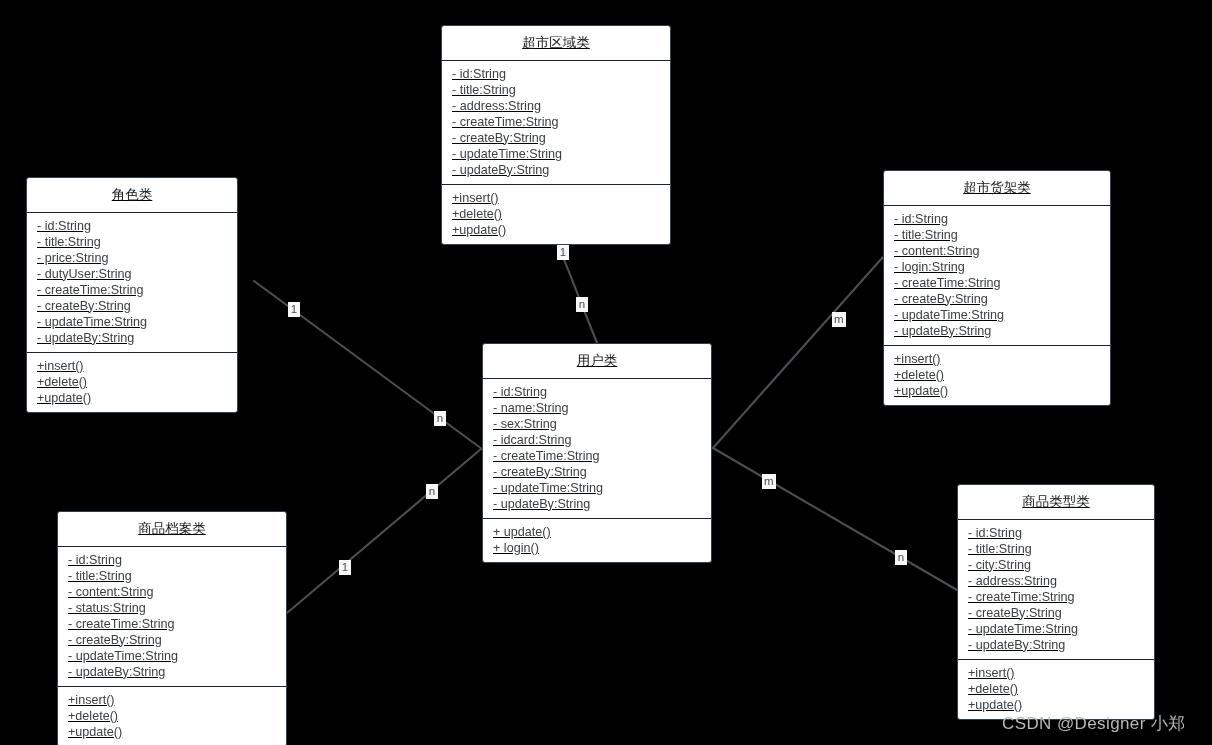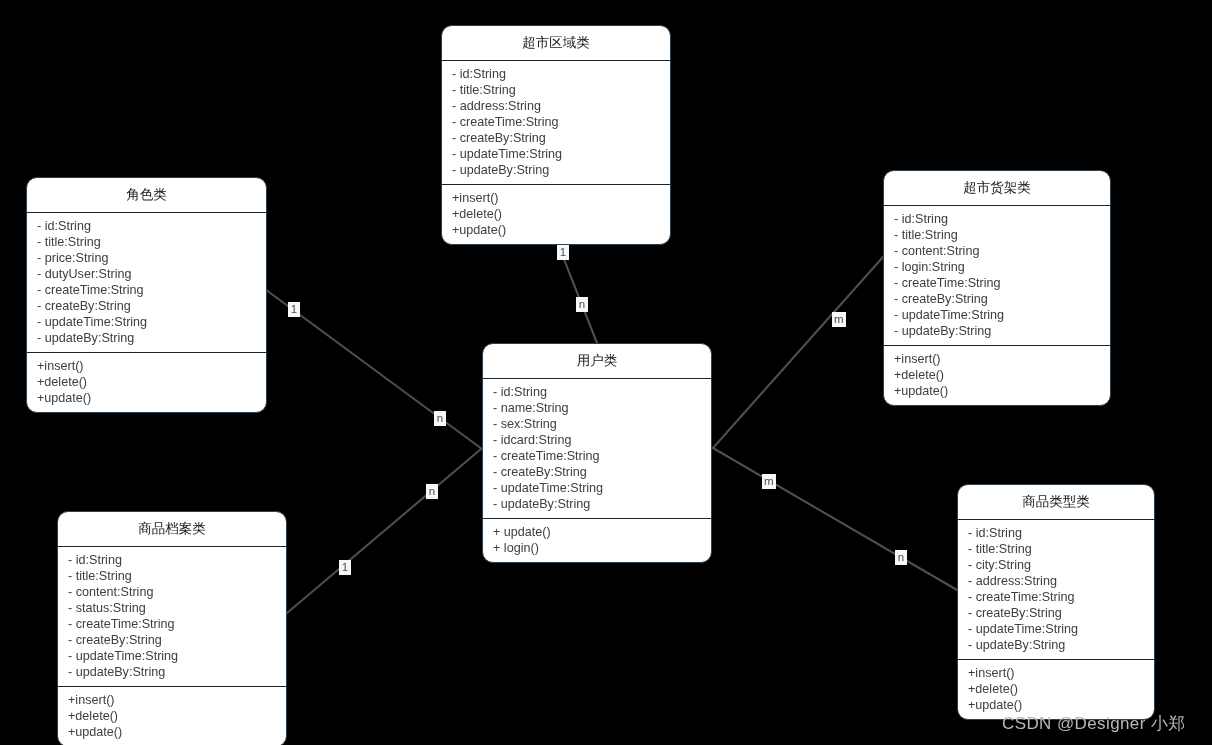--- a/index.html
+++ b/index.html
@@ -20,23 +20,24 @@
     left: 0;
     top: 0;
     width: 1212px;
     height: 745px;
     pointer-events: none;
   }
   .uml-class {
     position: absolute;
     background: #ffffff;
     border: 1px solid #30404d;
-    border-radius: 11px;
+    border-radius: 3px;
     box-sizing: border-box;
     z-index: 5;
+    text-decoration: underline;
   }
   .uml-title {
     text-align: center;
     font-size: 13.5px;
     color: #15191c;
     padding: 9px 4px 9px 4px;
     border-bottom: 1.6px solid #1d2429;
     font-weight: 400;
     line-height: 1.15;
   }
@@ -99,21 +100,21 @@
       <div class="uml-row">- updateTime:String</div>
       <div class="uml-row">- updateBy:String</div>
     </div>
     <div class="uml-section uml-methods">
       <div class="uml-row">+insert()</div>
       <div class="uml-row">+delete()</div>
       <div class="uml-row">+update()</div>
     </div>
   </div>
 
-  <div class="uml-class" style="left:26px; top:177px; width:241px;">
+  <div class="uml-class" style="left:26px; top:177px; width:212px;">
     <div class="uml-title">角色类</div>
     <div class="uml-section uml-attrs">
       <div class="uml-row">- id:String</div>
       <div class="uml-row">- title:String</div>
       <div class="uml-row">- price:String</div>
       <div class="uml-row">- dutyUser:String</div>
       <div class="uml-row">- createTime:String</div>
       <div class="uml-row">- createBy:String</div>
       <div class="uml-row">- updateTime:String</div>
       <div class="uml-row">- updateBy:String</div>

